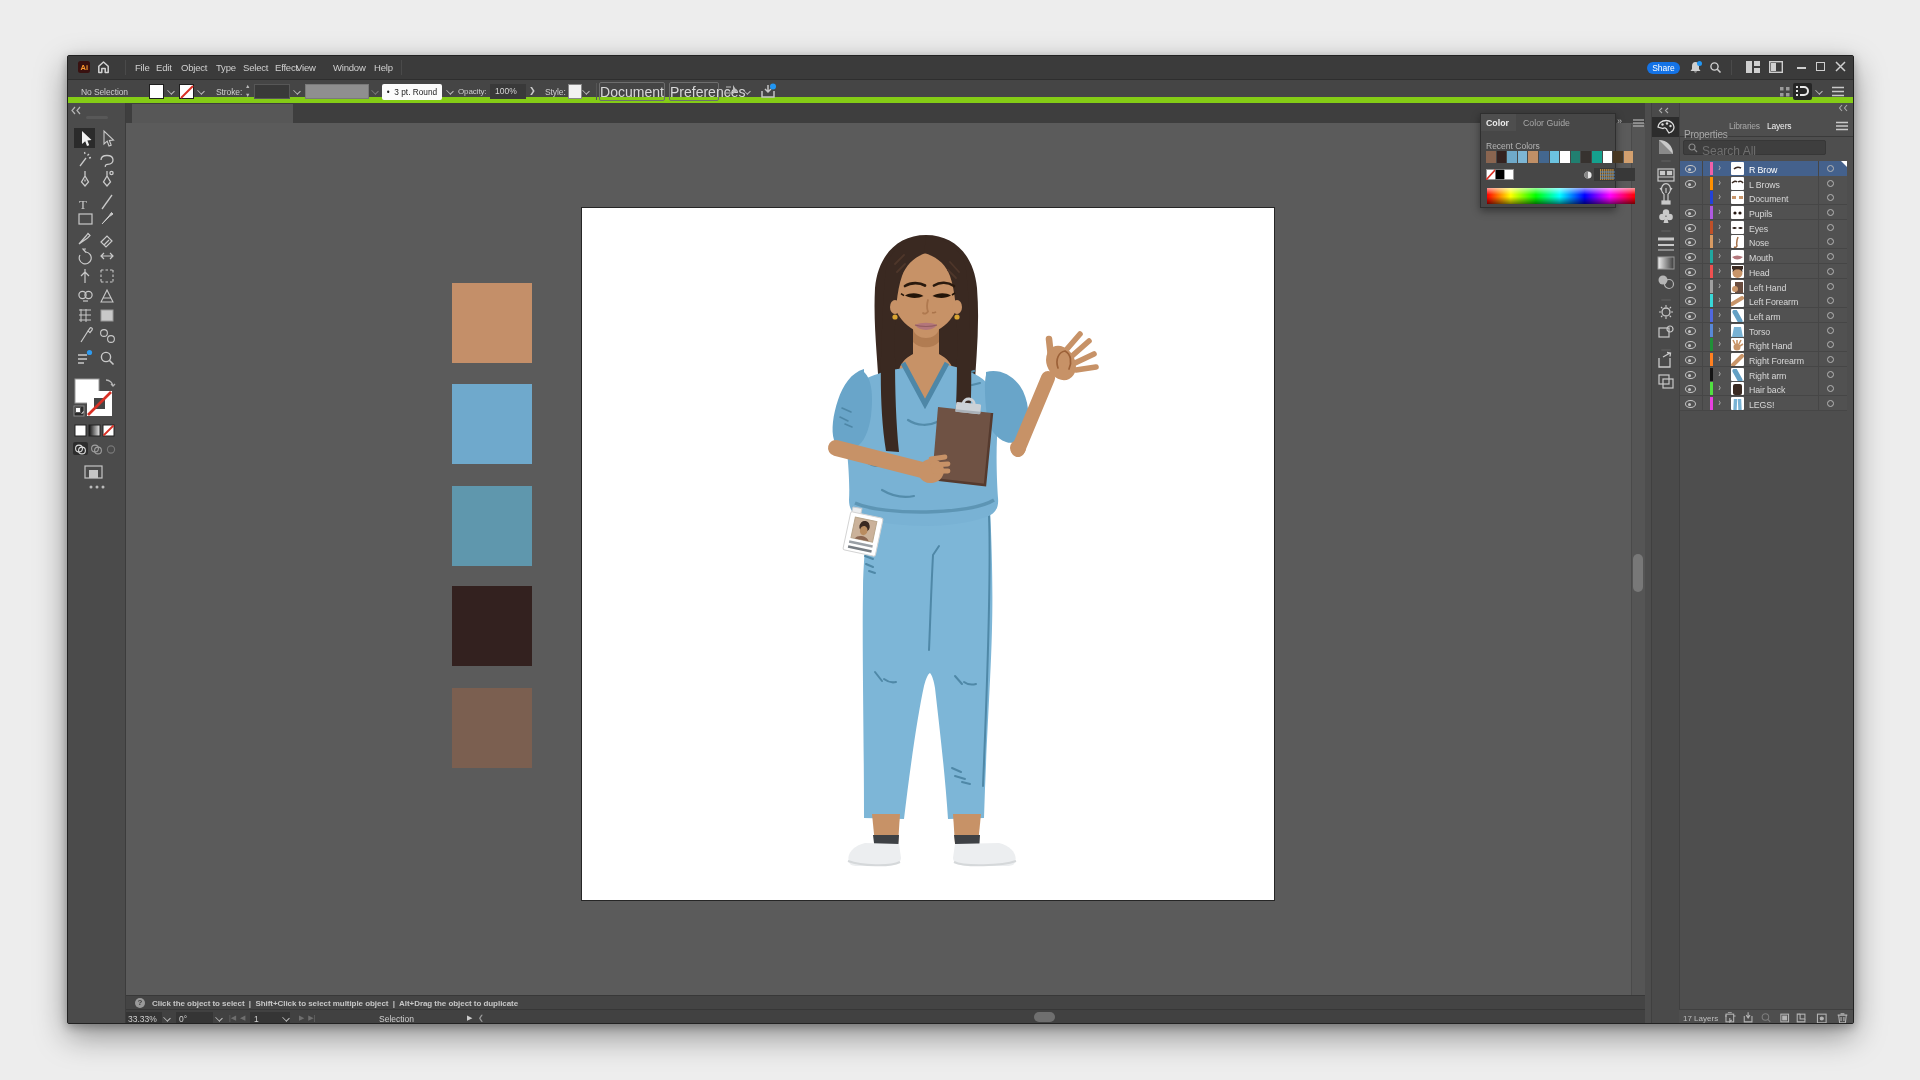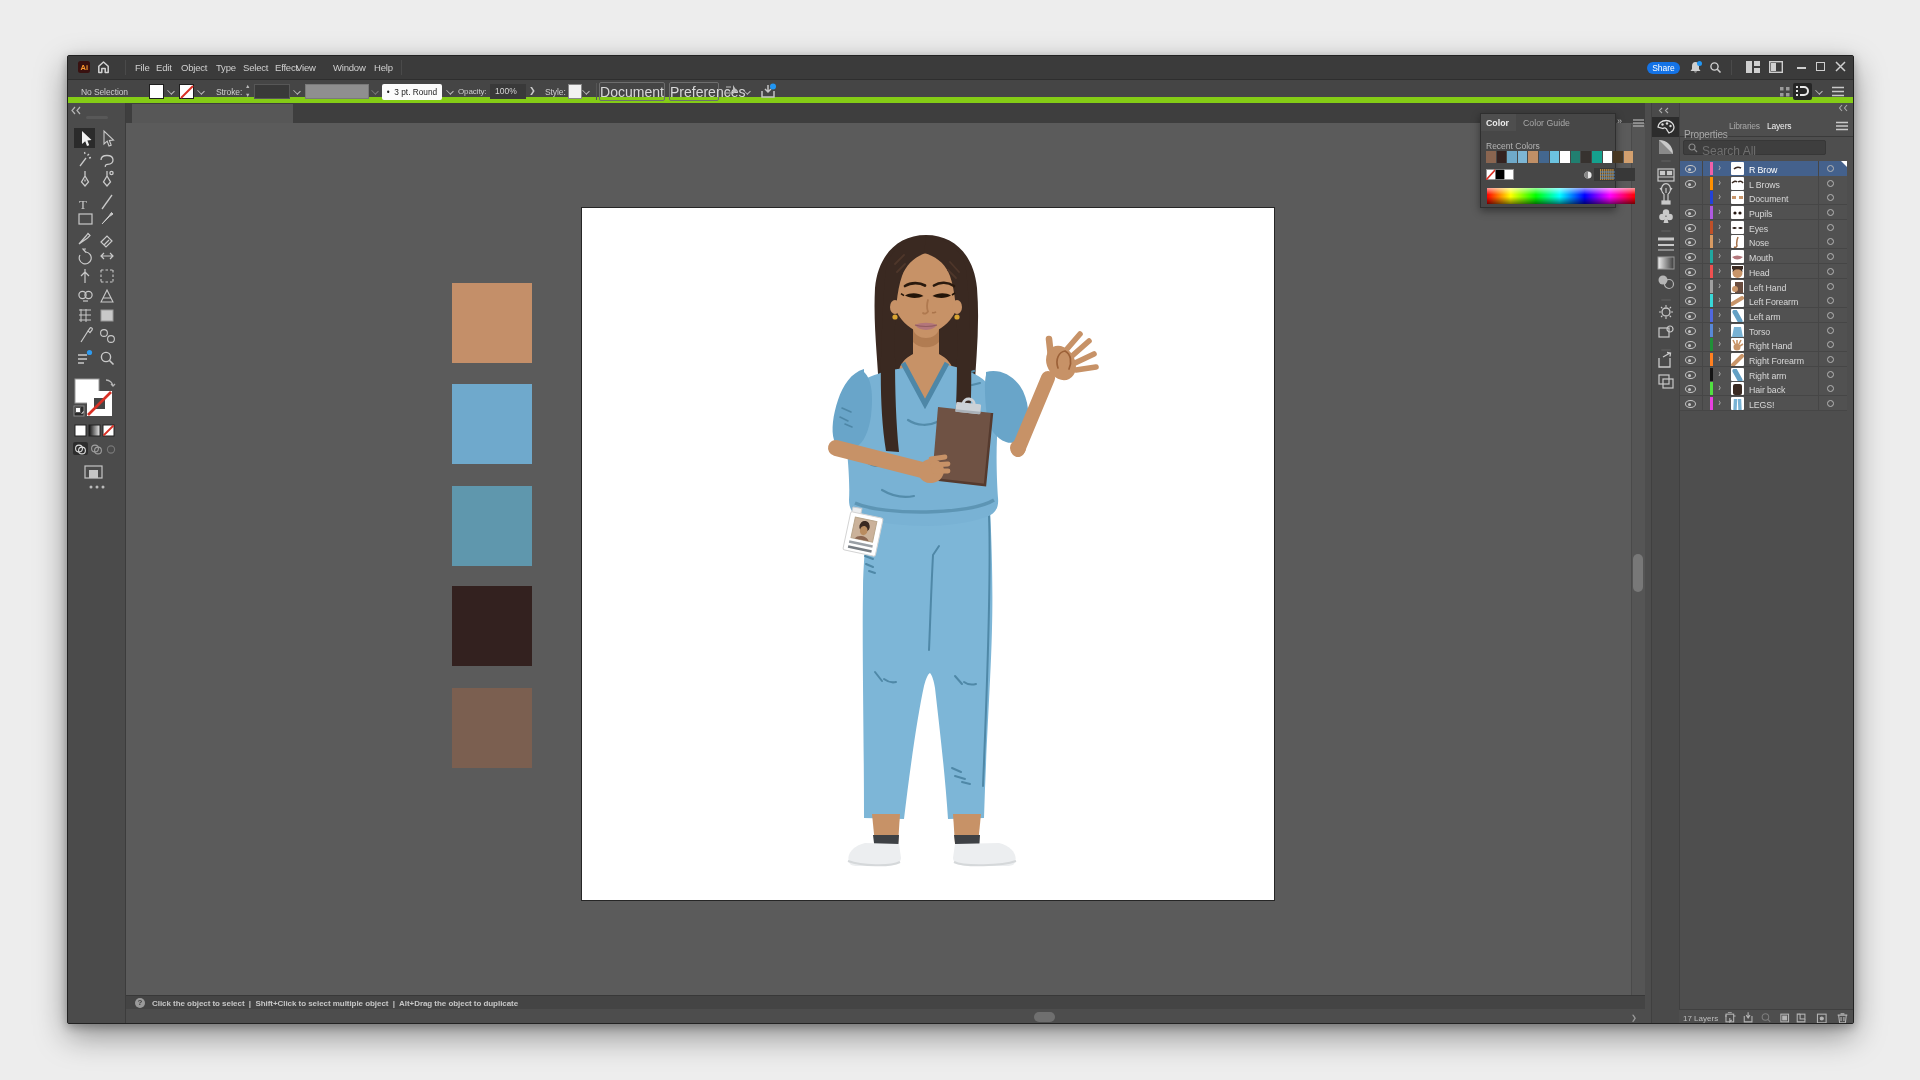--- a/index.html
+++ b/index.html
@@ -361,20 +361,36 @@
 
   <div id="vscroll"></div>
   <div id="vthumb"></div>
   <div class="chev" style="left:1566px;top:943px;transform:scale(.9)"></div>
   <span style="position:absolute;left:1563px;top:958px;font-size:7px;color:#9a9a9a">❯</span>
 
   <div id="hintbar">
     <div style="left:1px;top:1.5px;width:10px;height:10px;border-radius:50%;background:#9a9a9a;color:#414141;font-size:8px;font-weight:bold;text-align:center;line-height:10px;position:absolute;left:9px">?</div>
     <span style="position:absolute;left:26px;top:2.5px;font-size:8px;letter-spacing:-0.05px;font-weight:bold;color:#c6c6c6">Click the object to select&nbsp; |&nbsp; Shift+Click to select multiple object&nbsp; |&nbsp; Alt+Drag the object to duplicate</span>
   </div>
+  <div id="statusbar">
+    <div class="sfield" style="left:0px;width:36px"></div>
+    <span style="position:absolute;left:2px;top:4px;font-size:8.5px;color:#d0d0d0">33.33%</span>
+    <div class="chev" style="left:38px;top:5px"></div>
+    <div class="sfield" style="left:50px;width:37px"></div>
+    <span style="position:absolute;left:53px;top:4px;font-size:8.5px;color:#d0d0d0">0°</span>
+    <div class="chev" style="left:90px;top:5px"></div>
+    <span style="position:absolute;left:103px;top:4px;font-size:7px;color:#6e6e6e">|◀ &nbsp;◀</span>
+    <div class="sfield" style="left:124px;width:40px"></div>
+    <span style="position:absolute;left:128px;top:4px;font-size:8.5px;color:#d0d0d0">1</span>
+    <div class="chev" style="left:157px;top:5px"></div>
+    <span style="position:absolute;left:173px;top:4px;font-size:7px;color:#6e6e6e">▶ &nbsp;▶|</span>
+    <span style="position:absolute;left:253px;top:4px;font-size:8.5px;color:#d0d0d0">Selection</span>
+    <span style="position:absolute;left:341px;top:4px;font-size:7px;color:#ccc">▶</span>
+    <span style="position:absolute;left:352px;top:4px;font-size:7px;color:#999">❮</span>
+  </div>
   <div id="hthumb"></div>
 
   <div id="dock">
   <svg width="28" height="300" viewBox="0 0 28 300" style="position:absolute;left:0;top:0">
     <path d="M10,5 l-2.5,2.5 l2.5,2.5 M16,5 l-2.5,2.5 l2.5,2.5" stroke="#aaa" fill="none" stroke-width="1.1"></path>
     <rect x="0" y="14" width="28" height="20" fill="#2c2c2c"></rect>
     <g transform="translate(14,24)">
           <path d="M-8,0 a8,6.5 0 1 1 16,0 a8,6.5 0 0 1 -5,6 l-2,-3 a2.5,2.5 0 0 0 -4,-1.5 Z" fill="none" stroke="#dcdcdc" stroke-width="1.3"></path>
           <circle cx="-3.5" cy="-2.5" r="1.2" fill="#dcdcdc"></circle>
           <circle cx="1" cy="-3.5" r="1.2" fill="#dcdcdc"></circle>

